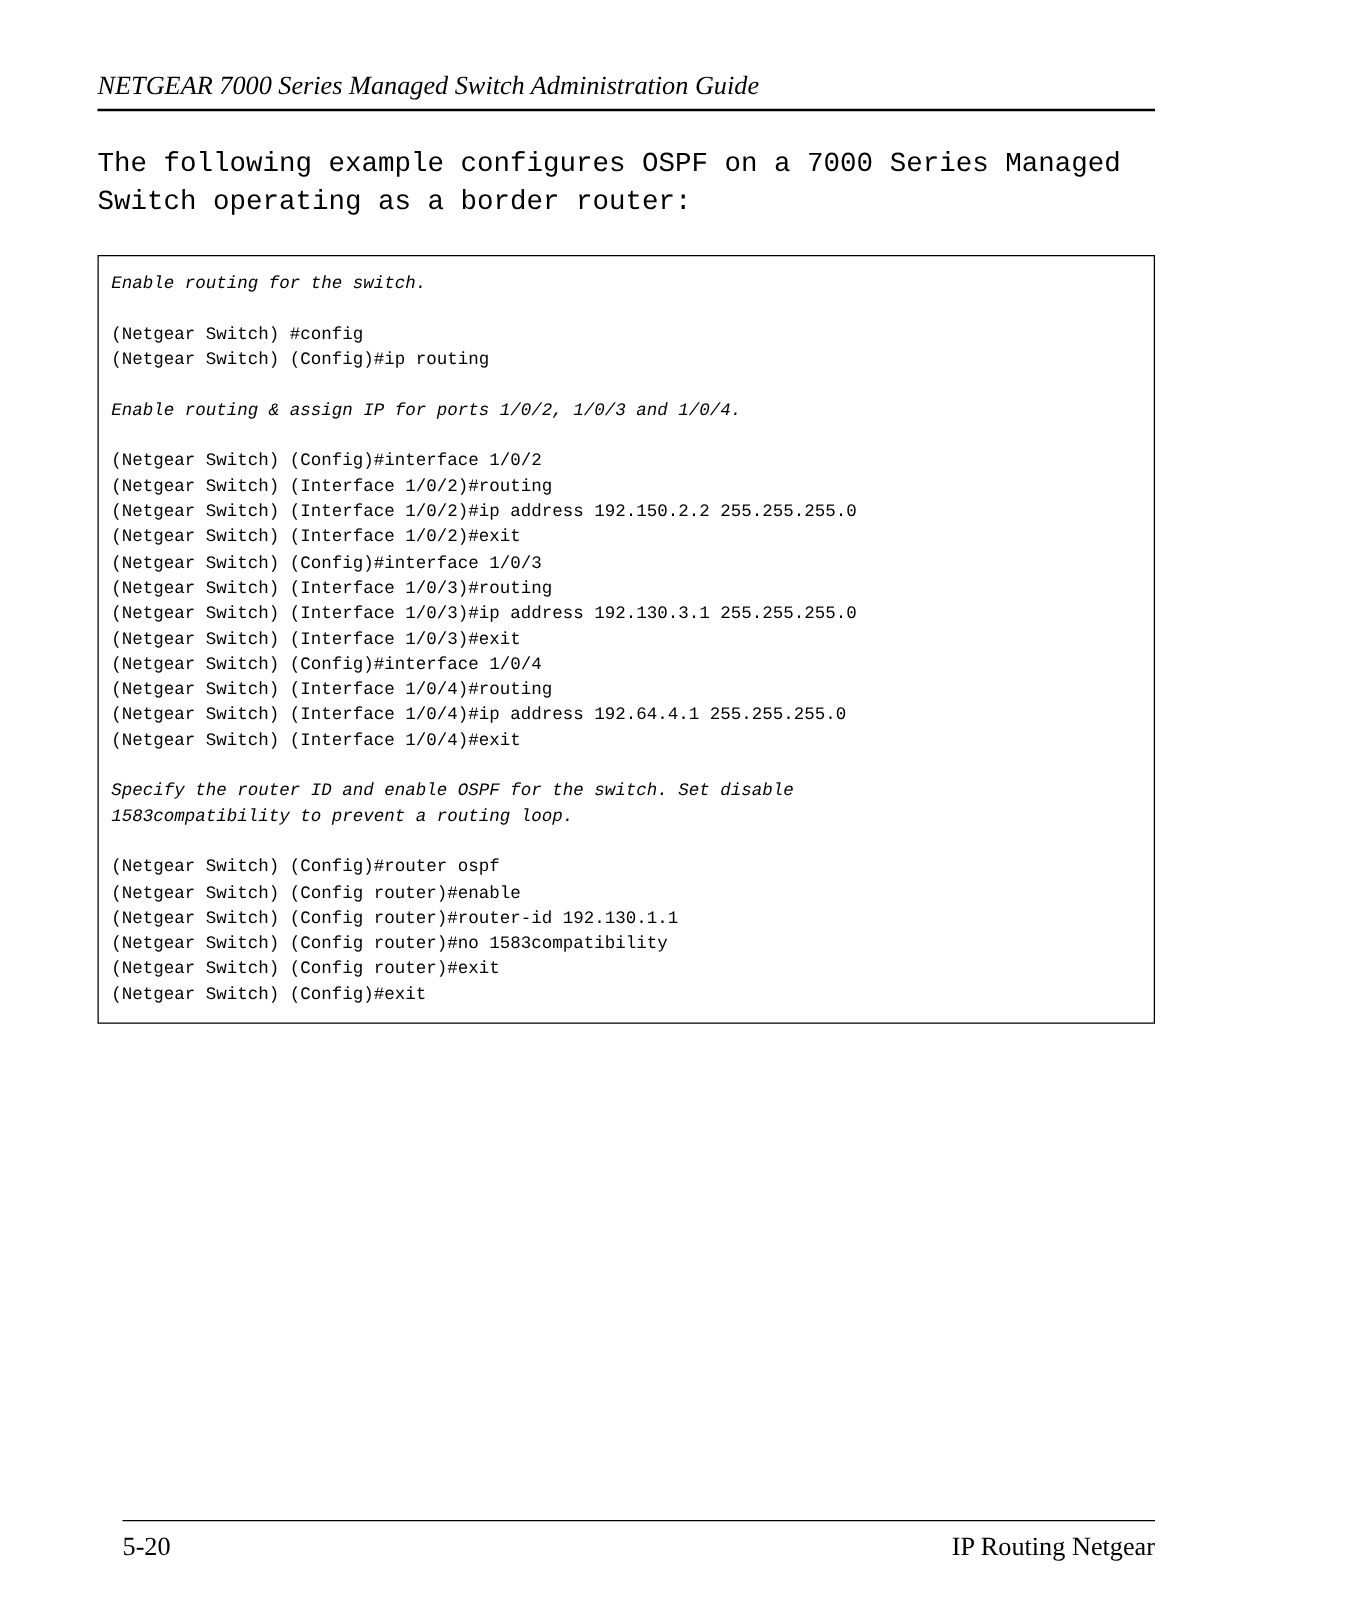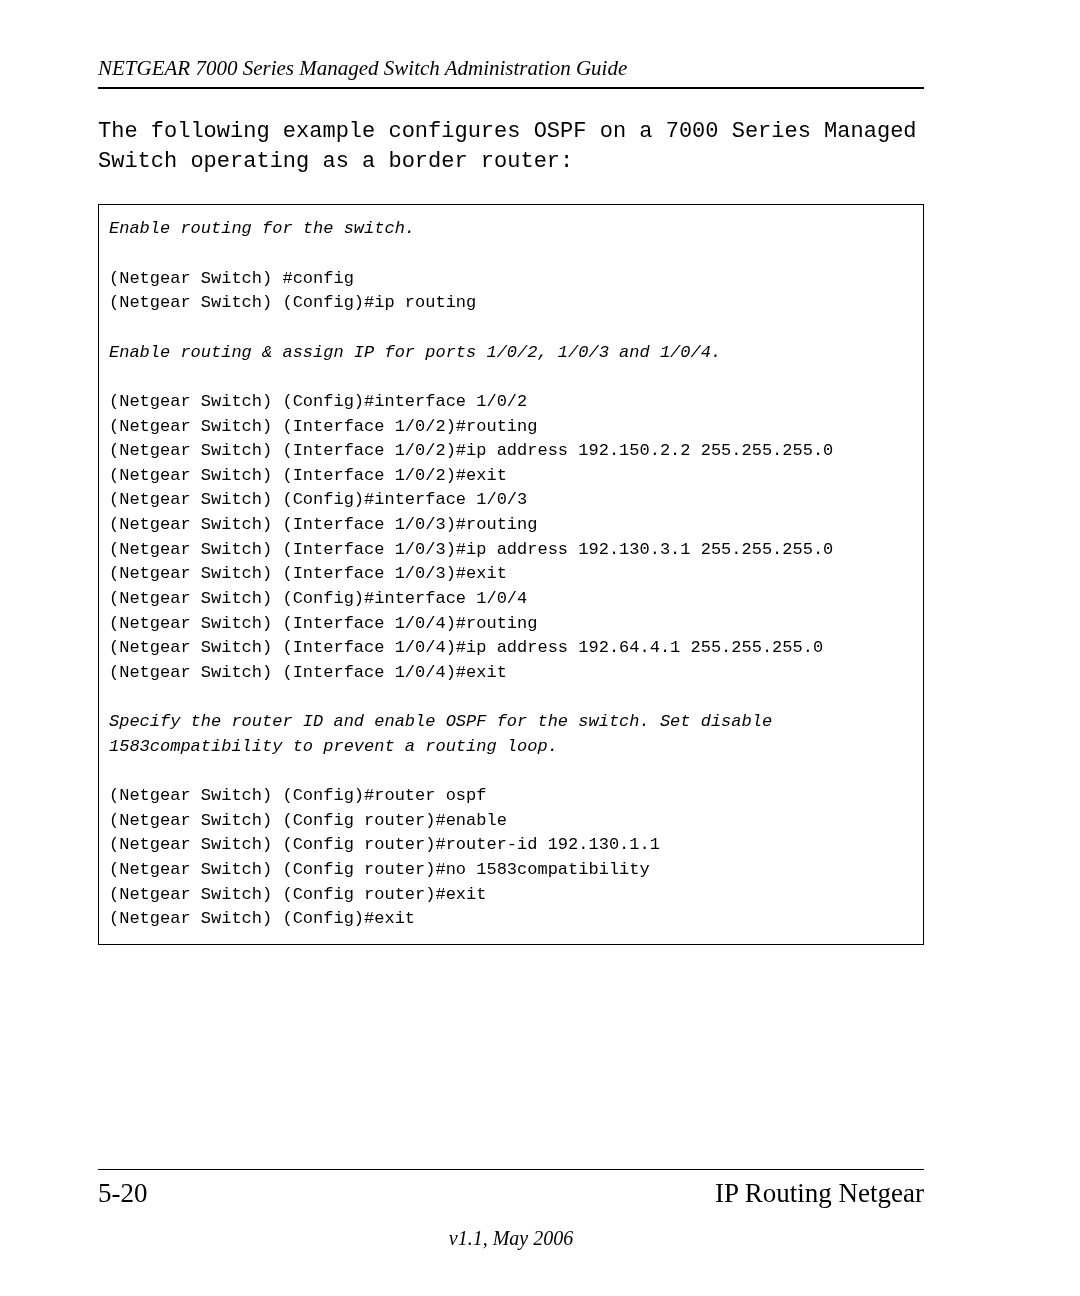--- a/index.html
+++ b/index.html
@@ -8,21 +8,21 @@
     width: 1080px;
     height: 1296px;
     background: #fff;
     font-family: "Times New Roman", Times, serif;
     color: #000;
   }
   .page {
     box-sizing: border-box;
     width: 1022px;
     height: 1296px;
-    padding: 56px 98px 40px 98px;
+    padding: 56px 98px 40px 78px;
     position: relative;
   }
   .running-head {
     font-style: italic;
     font-size: 21px;
     margin-bottom: 6px;
   }
   .rule-top {
     border: 0;
     border-top: 2px solid #000;
@@ -31,21 +31,21 @@
   .intro {
     font-size: 22px;
     line-height: 1.35;
     margin: 0 0 28px 0;
     font-family: Liberation Mono, monospace;
   }
   .code-box {
     border: 1px solid #000;
     padding: 12px 10px 12px 10px;
     font-family: "Courier New", Courier, monospace;
-    font-size: 17px;
+    font-size: 14px;
     line-height: 1.45;
     white-space: pre;
     overflow: hidden;
   }
   .code-box .cmt {
     font-style: italic;
   }
   .footer {
     position: absolute;
     left: 98px;
@@ -53,21 +53,21 @@
     bottom: 46px;
   }
   .rule-bottom {
     border: 0;
     border-top: 1.5px solid #000;
     margin: 0 0 8px 0;
   }
   .footer-row {
     display: flex;
     justify-content: space-between;
-    font-size: 27px;
+    font-size: 21px;
     text-align: center;
   }
   .version {
     text-align: center;
     font-style: italic;
     font-size: 20px;
     margin-top: 18px;
   }
 </style>
 </head>
@@ -109,16 +109,15 @@
 (Netgear Switch) (Config router)#no 1583compatibility
 (Netgear Switch) (Config router)#exit
 (Netgear Switch) (Config)#exit</span></div>
 
   <div class="footer">
     <hr class="rule-bottom">
     <div class="footer-row">
       <span>5-20</span>
       <span>IP Routing Netgear</span>
     </div>
-    <div class="version">v1.1, May 2006</div>
   </div>
 
 </div>
 
 </body></html>

